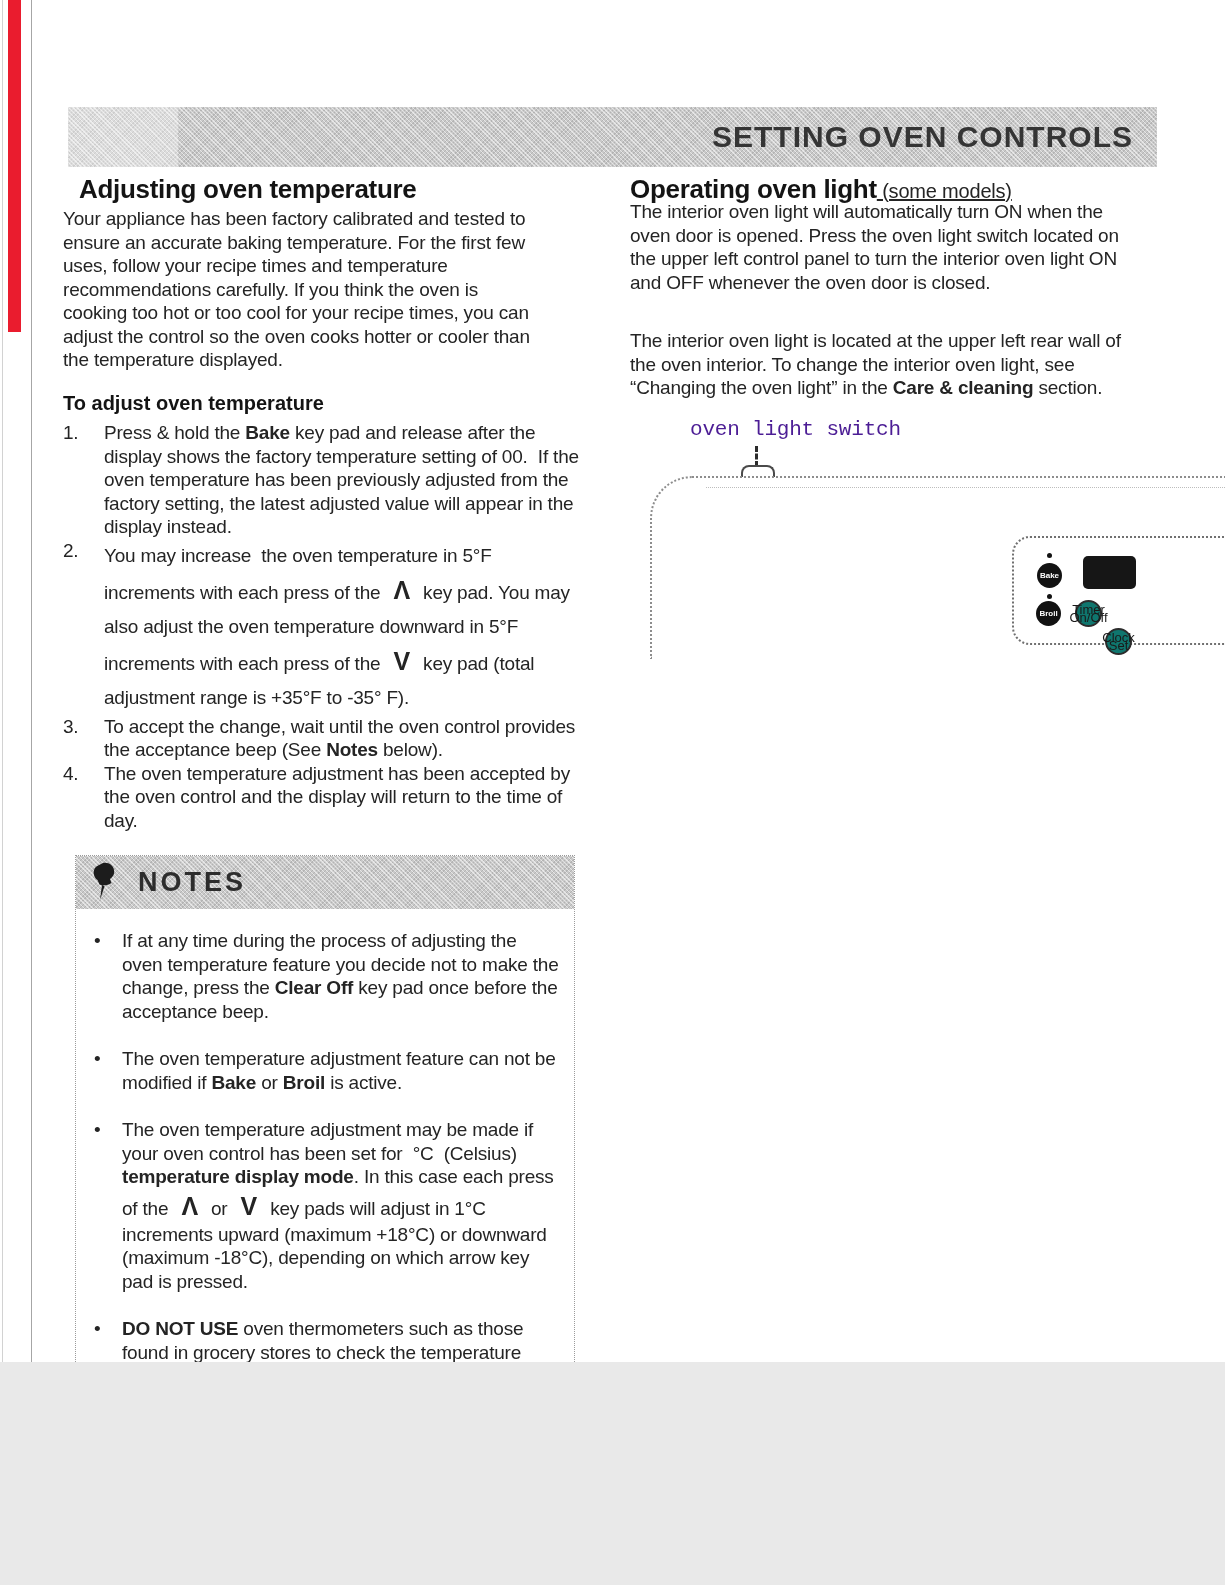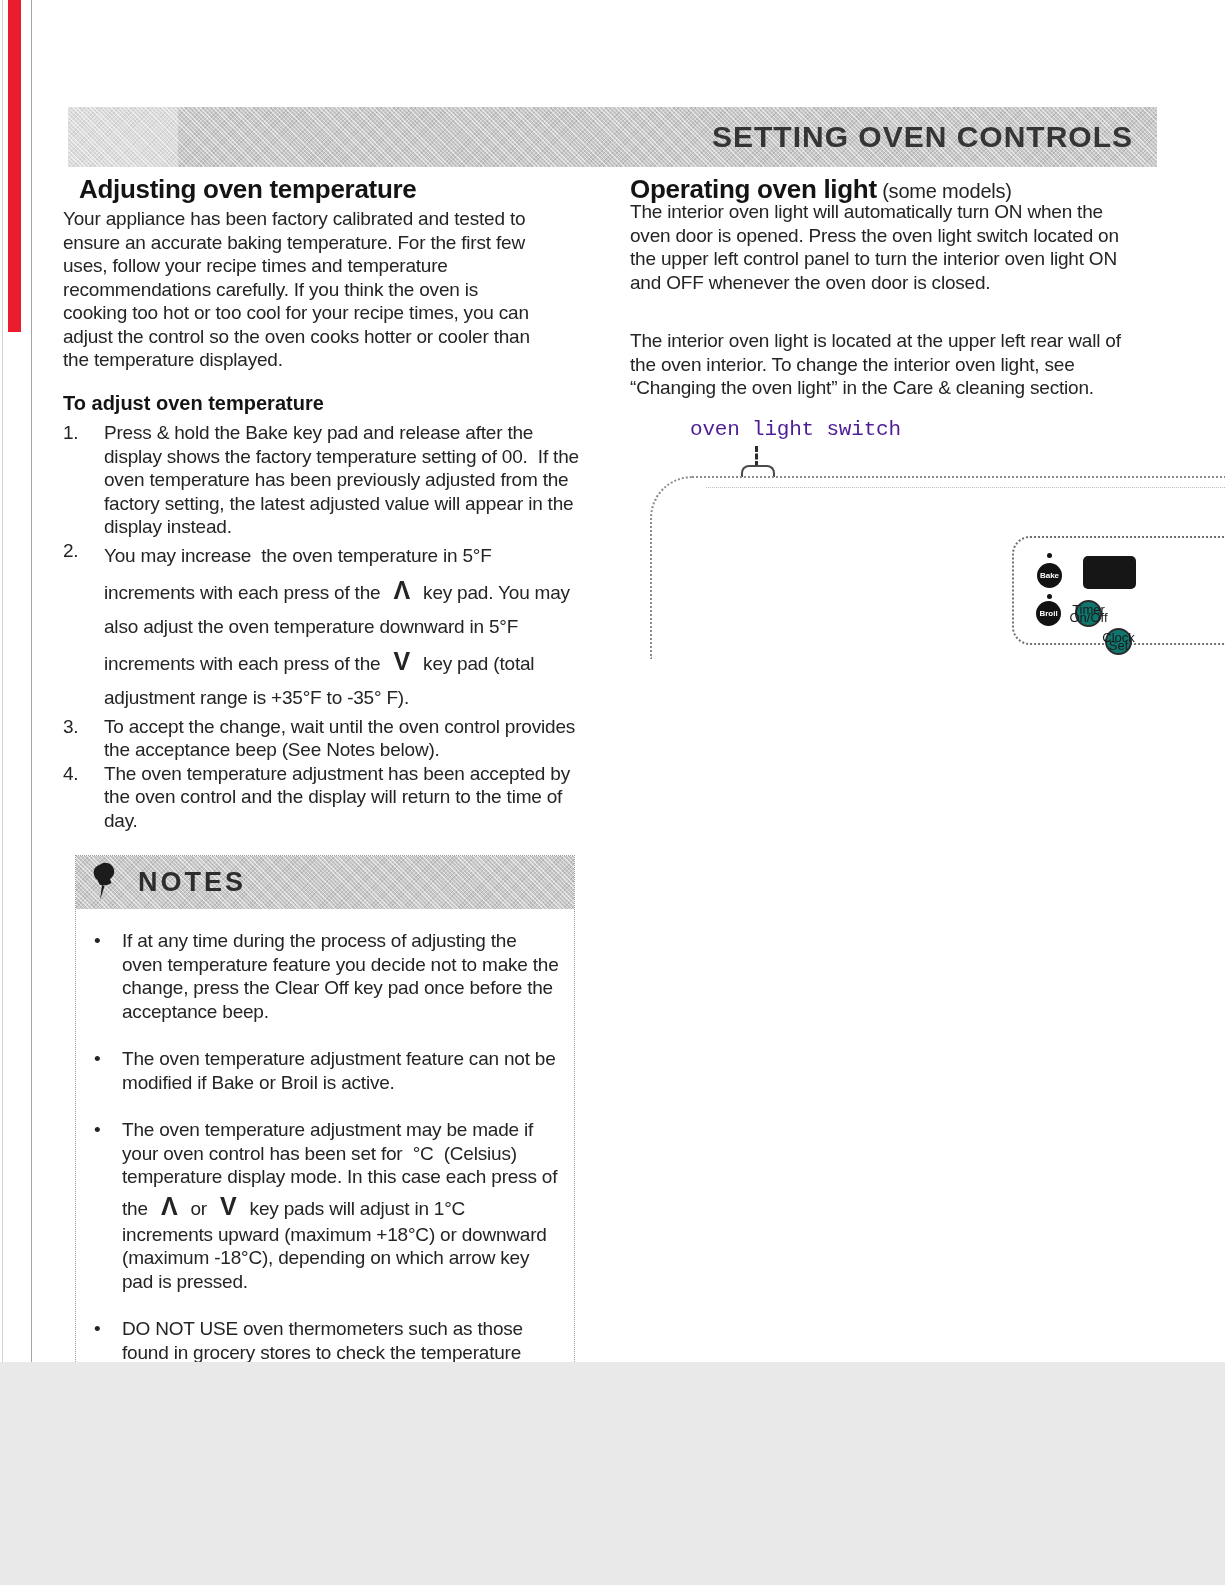--- a/index.html
+++ b/index.html
@@ -9,21 +9,21 @@
     font-family:"Liberation Sans",sans-serif;color:#222;
   }
   .abs{position:absolute;}
   .hatch{
     background-color:#c9c9c9;
     background-image:
       repeating-linear-gradient(45deg,rgba(255,255,255,.55) 0 1px,rgba(0,0,0,0) 1px 3px),
       repeating-linear-gradient(135deg,rgba(80,80,80,.18) 0 1px,rgba(0,0,0,0) 1px 3px);
   }
   .body-text{font-size:19px;line-height:23.5px;letter-spacing:-0.2px;color:#242424;}
-  .b{font-weight:normal;text-align:right;}
+  .b{font-weight:bold;text-align:right;}
   .glyph{font-weight:bold;font-size:25px;line-height:34px;padding:0 8px;}
 
   
   #red-bar{left:8px;top:0;width:13px;height:332px;background:#ea1c2e;}
   #vline-a{left:2px;top:0;width:1px;height:1585px;background:#d2d2d2;}
   #vline-b{left:31px;top:0;width:1px;height:1452px;background:#a6a6a6;}
   #bottom-line{left:57px;top:1580px;width:1168px;height:5px;background:#101010;}
   #blue-line{left:127px;top:1571px;width:141px;height:3px;background:#0000cd;}
 
   
@@ -53,21 +53,21 @@
   }
   #notes-head{height:53px;display:flex;align-items:center;padding-left:16px;}
   #notes-title{font-size:27px;font-weight:bold;letter-spacing:3px;color:#2d2d2d;margin-left:20px;}
   #notes-body{padding:20px 14px 0 10px;}
   .bullet{display:flex;margin-bottom:24px;}
   .bullet .dot{flex:0 0 28px;padding-left:8px;}
   .bullet .bullet-text{flex:1;}
 
   
   #right-title{left:630px;top:174px;white-space:nowrap;}
-  #right-title .suffix{font-size:20px;font-weight:normal;letter-spacing:-0.2px;color:#242424;}
+  #right-title .suffix{font-size:20px;font-weight:normal;letter-spacing:-0.2px;color:#242424;text-decoration:underline;}
   #right-para1{left:630px;top:200px;width:500px;}
   #right-para2{left:630px;top:329px;width:500px;}
 
   
   #diagram-label{left:690px;top:418px;font-size:21px;letter-spacing:-0.2px;color:#4c1d95;font-family:Liberation Mono, monospace;}
   #leader{left:755px;top:446px;height:21px;width:0;border-left:3px dashed #2b2b2b;}
   #switch-bump{left:741px;top:465px;width:34px;height:12px;border:2px solid #4a4a4a;border-bottom:none;border-radius:8px 8px 0 0;background:#fff;box-sizing:border-box;}
   #panel-outline{left:650px;top:476px;width:575px;height:181px;border-top:2px dotted #8d8d8d;border-left:2px dotted #8d8d8d;border-top-left-radius:42px;}
   #panel-line2{left:706px;top:487px;width:519px;height:0;border-top:1px dotted #bdbdbd;}
   #cluster{left:1012px;top:536px;width:248px;height:109px;border:2px dotted #707070;border-radius:18px;box-sizing:border-box;}

